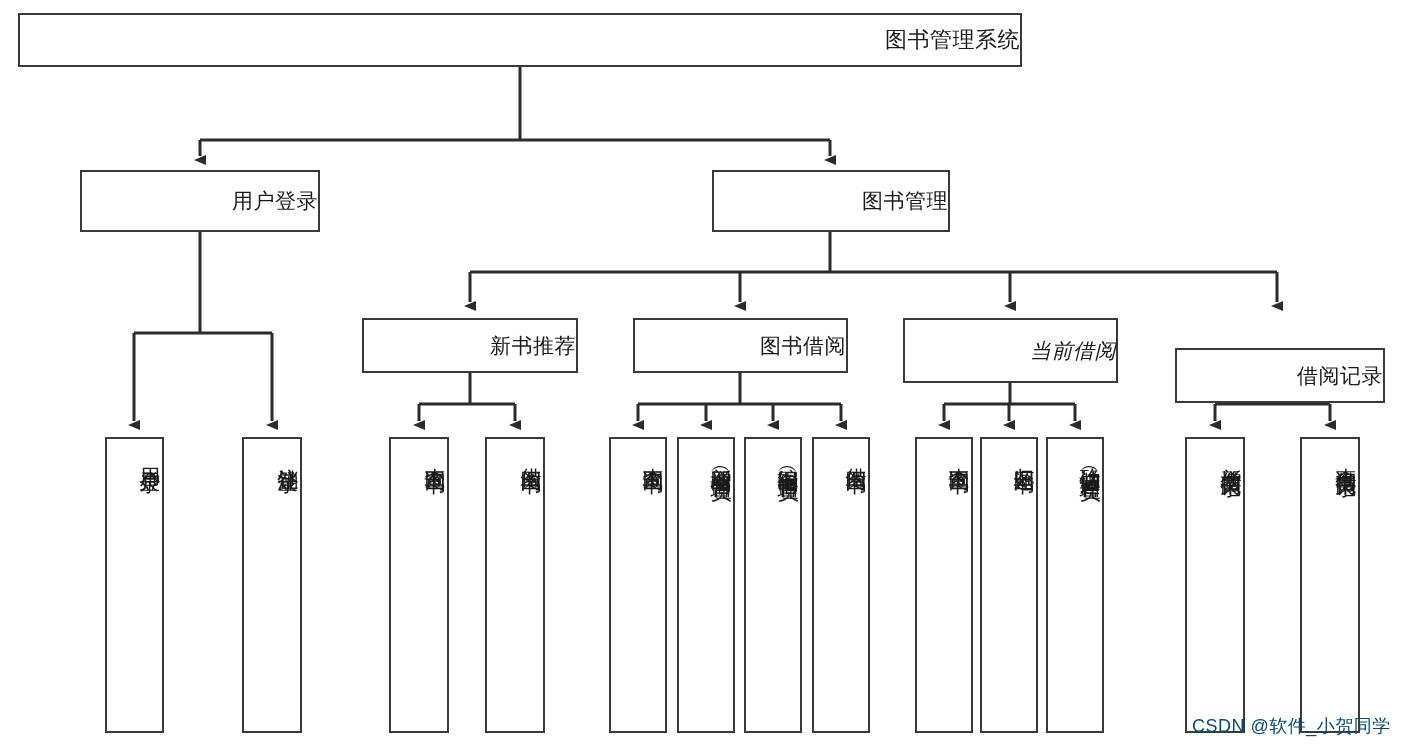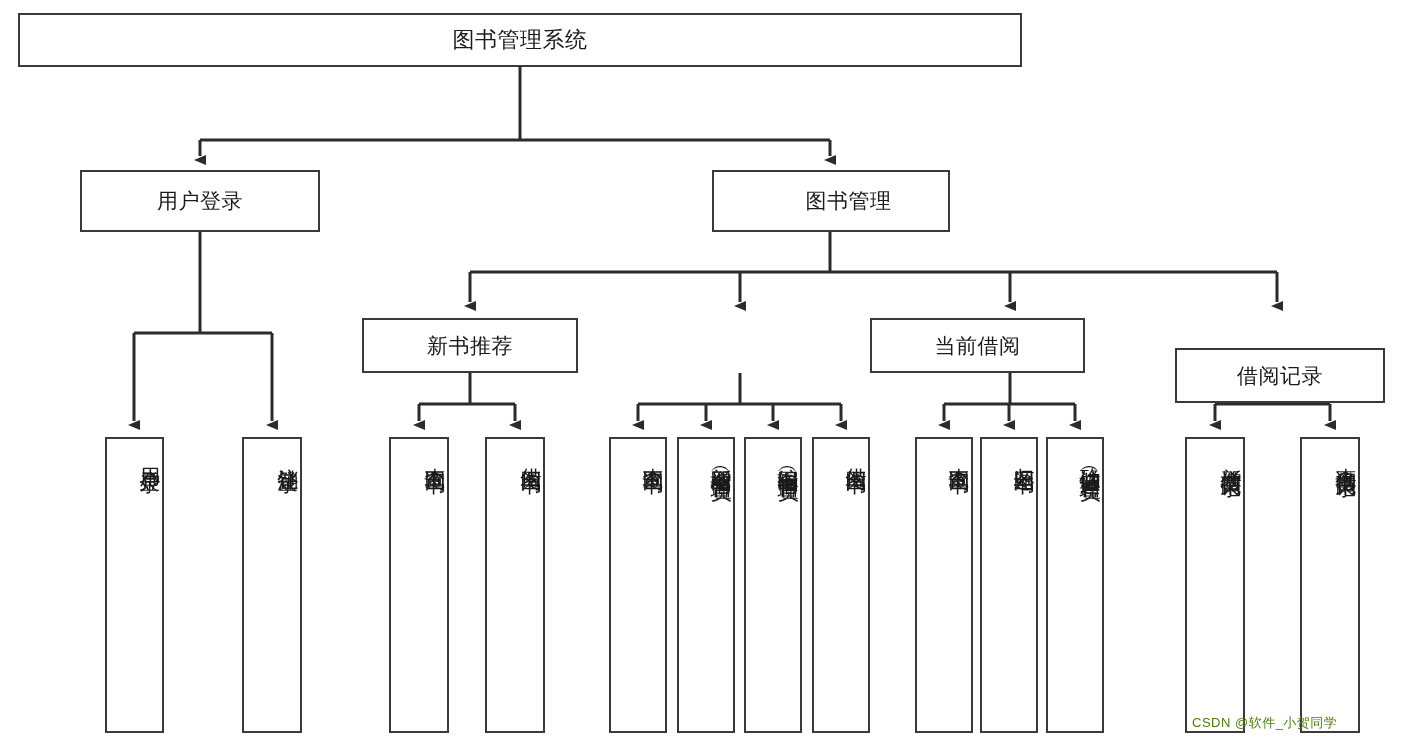--- a/index.html
+++ b/index.html
@@ -26,21 +26,21 @@
     height: 747px;
     pointer-events: none;
   }
   .node {
     position: absolute;
     box-sizing: border-box;
     border: 2px solid #3a3a3a;
     background: #ffffff;
     display: flex;
     align-items: center;
-    justify-content: center;
+    justify-content: flex-end;
     text-align: center;
   }
   .node-h .label {
     font-size: 21px;
     line-height: 1.2;
     letter-spacing: 0.5px;
     white-space: nowrap;
   }
   .node-root .label {
     font-size: 22px;
@@ -53,22 +53,22 @@
     writing-mode: vertical-rl;
     text-orientation: upright;
     font-size: 21px;
     line-height: 1.18;
     letter-spacing: 2px;
     width: 100%;
     display: block;
   }
   .watermark {
     position: absolute;
-    font-size: 13px;
-    color: #4d7c0f;
+    font-size: 18px;
+    color: #0c4a6e;
     white-space: nowrap;
     letter-spacing: 0.5px;
   }
 </style>
 </head>
 <body>
 
 <div id="canvas">
 
   <svg class="connectors" viewBox="0 0 1405 747" xmlns="http://www.w3.org/2000/svg">
@@ -130,21 +130,24 @@
   <div class="node node-h" style="left:80px; top:170px; width:240px; height:62px;">
     <span class="label">用户登录</span>
   </div>
   <div class="node node-h" style="left:712px; top:170px; width:238px; height:62px;padding-left:35px;">
     <span class="label">图书管理</span>
   </div>
 
   <div class="node node-h" style="left:362px; top:318px; width:216px; height:55px;">
     <span class="label">新书推荐</span>
   </div>
-  <div class="node node-h" style="left:870px; top:318px; width:215px; height:55px;">
+  <div class="node node-h" style="left:633px; top:318px; width:215px; height:55px;">
+    <span class="label">图书借阅</span>
+  </div>
+  <div class="node node-h" style="left:903px; top:318px; width:215px; height:65px;font-style:italic;">
     <span class="label">当前借阅</span>
   </div>
   <div class="node node-h" style="left:1175px; top:318px; width:210px; height:55px;margin-top:30px;">
     <span class="label">借阅记录</span>
   </div>
 
   <div class="node node-v" style="left:105px; top:437px; width:59px; height:296px;">
     <span class="label">用户登录</span>
   </div>
   <div class="node node-v" style="left:242px; top:437px; width:60px; height:296px;">

